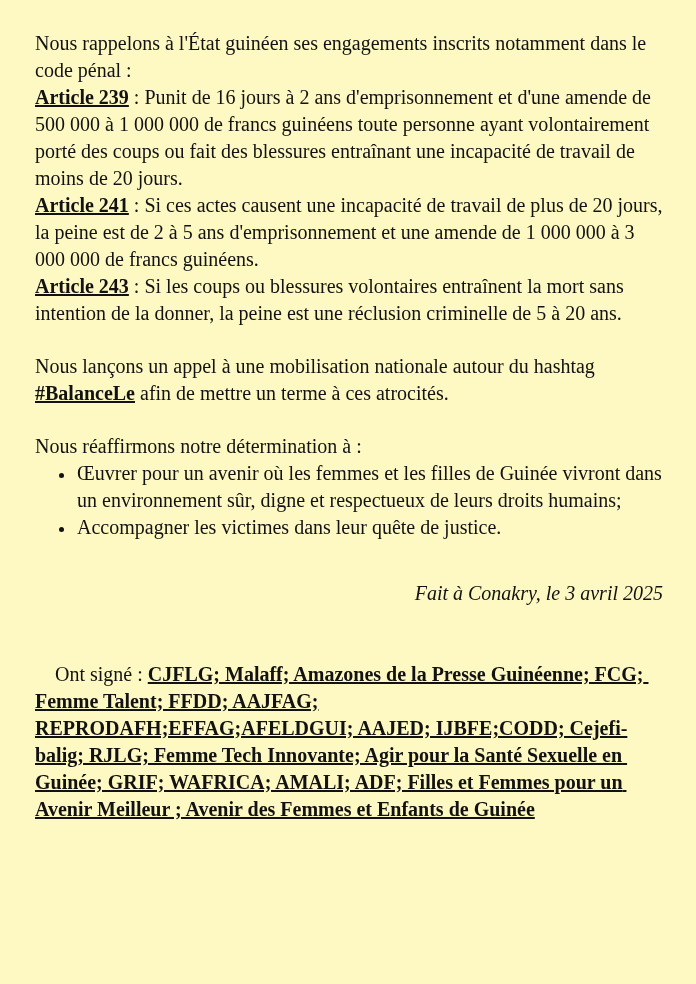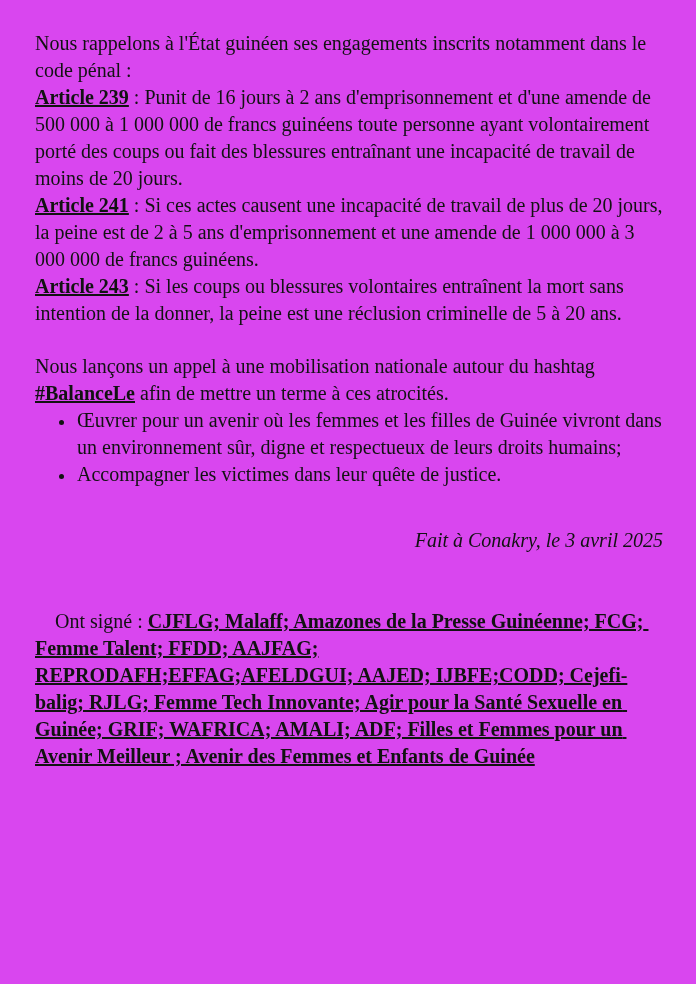--- a/index.html
+++ b/index.html
@@ -39,41 +39,42 @@
   }
 
   .signatories {
     margin-top: 27px;
     white-space: pre-wrap;
   }
 </style>
 </head>
 <body>
 
-<div class="page" style="background: #d946ef; color: rgb(18, 18, 18);">
+<div class="page" style="background: #fef9c3; color: rgb(18, 18, 18);">
 
   <p>Nous rappelons à l'État guinéen ses engagements inscrits notamment dans le code pénal :</p>
 
   <p>
     <b>Article 239</b><span> : </span><span>Punit de 16 jours à 2 ans d'emprisonnement et d'une amende de 500 000 à 1 000 000 de francs guinéens toute personne ayant volontairement porté des coups ou fait des blessures entraînant une incapacité de travail de moins de 20 jours.</span>
   </p>
 
   <p>
     <b>Article 241</b><span> : </span><span>Si ces actes causent une incapacité de travail de plus de 20 jours, la peine est de 2 à 5 ans d'emprisonnement et une amende de 1 000 000 à 3 000 000 de francs guinéens.</span>
   </p>
 
 
   <p>
     <b>Article 243</b><span> : </span><span>Si les coups ou blessures volontaires entraînent la mort sans intention de la donner, la peine est une réclusion criminelle de 5 à 20 ans.</span>
   </p>
 
   <p class="gap-top">
     <span>Nous lançons un appel à une mobilisation nationale autour du hashtag </span><b>#BalanceLe</b><span> afin de mettre un terme à ces atrocités.</span>
   </p>
 
+  <p class="gap-top">Nous réaffirmons notre détermination à :</p>
 
   <ul class="det-list">
     <li>Œuvrer pour un avenir où les femmes et les filles de Guinée vivront dans un environnement sûr, digne et respectueux de leurs droits humains;</li>
     <li>Accompagner les victimes dans leur quête de justice.</li>
   </ul>
 
   <p class="dateline">Fait à Conakry, le 3 avril 2025</p>
 
   <p class="signatories">
     <span>Ont signé : </span><b>CJFLG; Malaff; Amazones de la Presse Guinéenne; FCG; Femme Talent; FFDD; AAJFAG;

